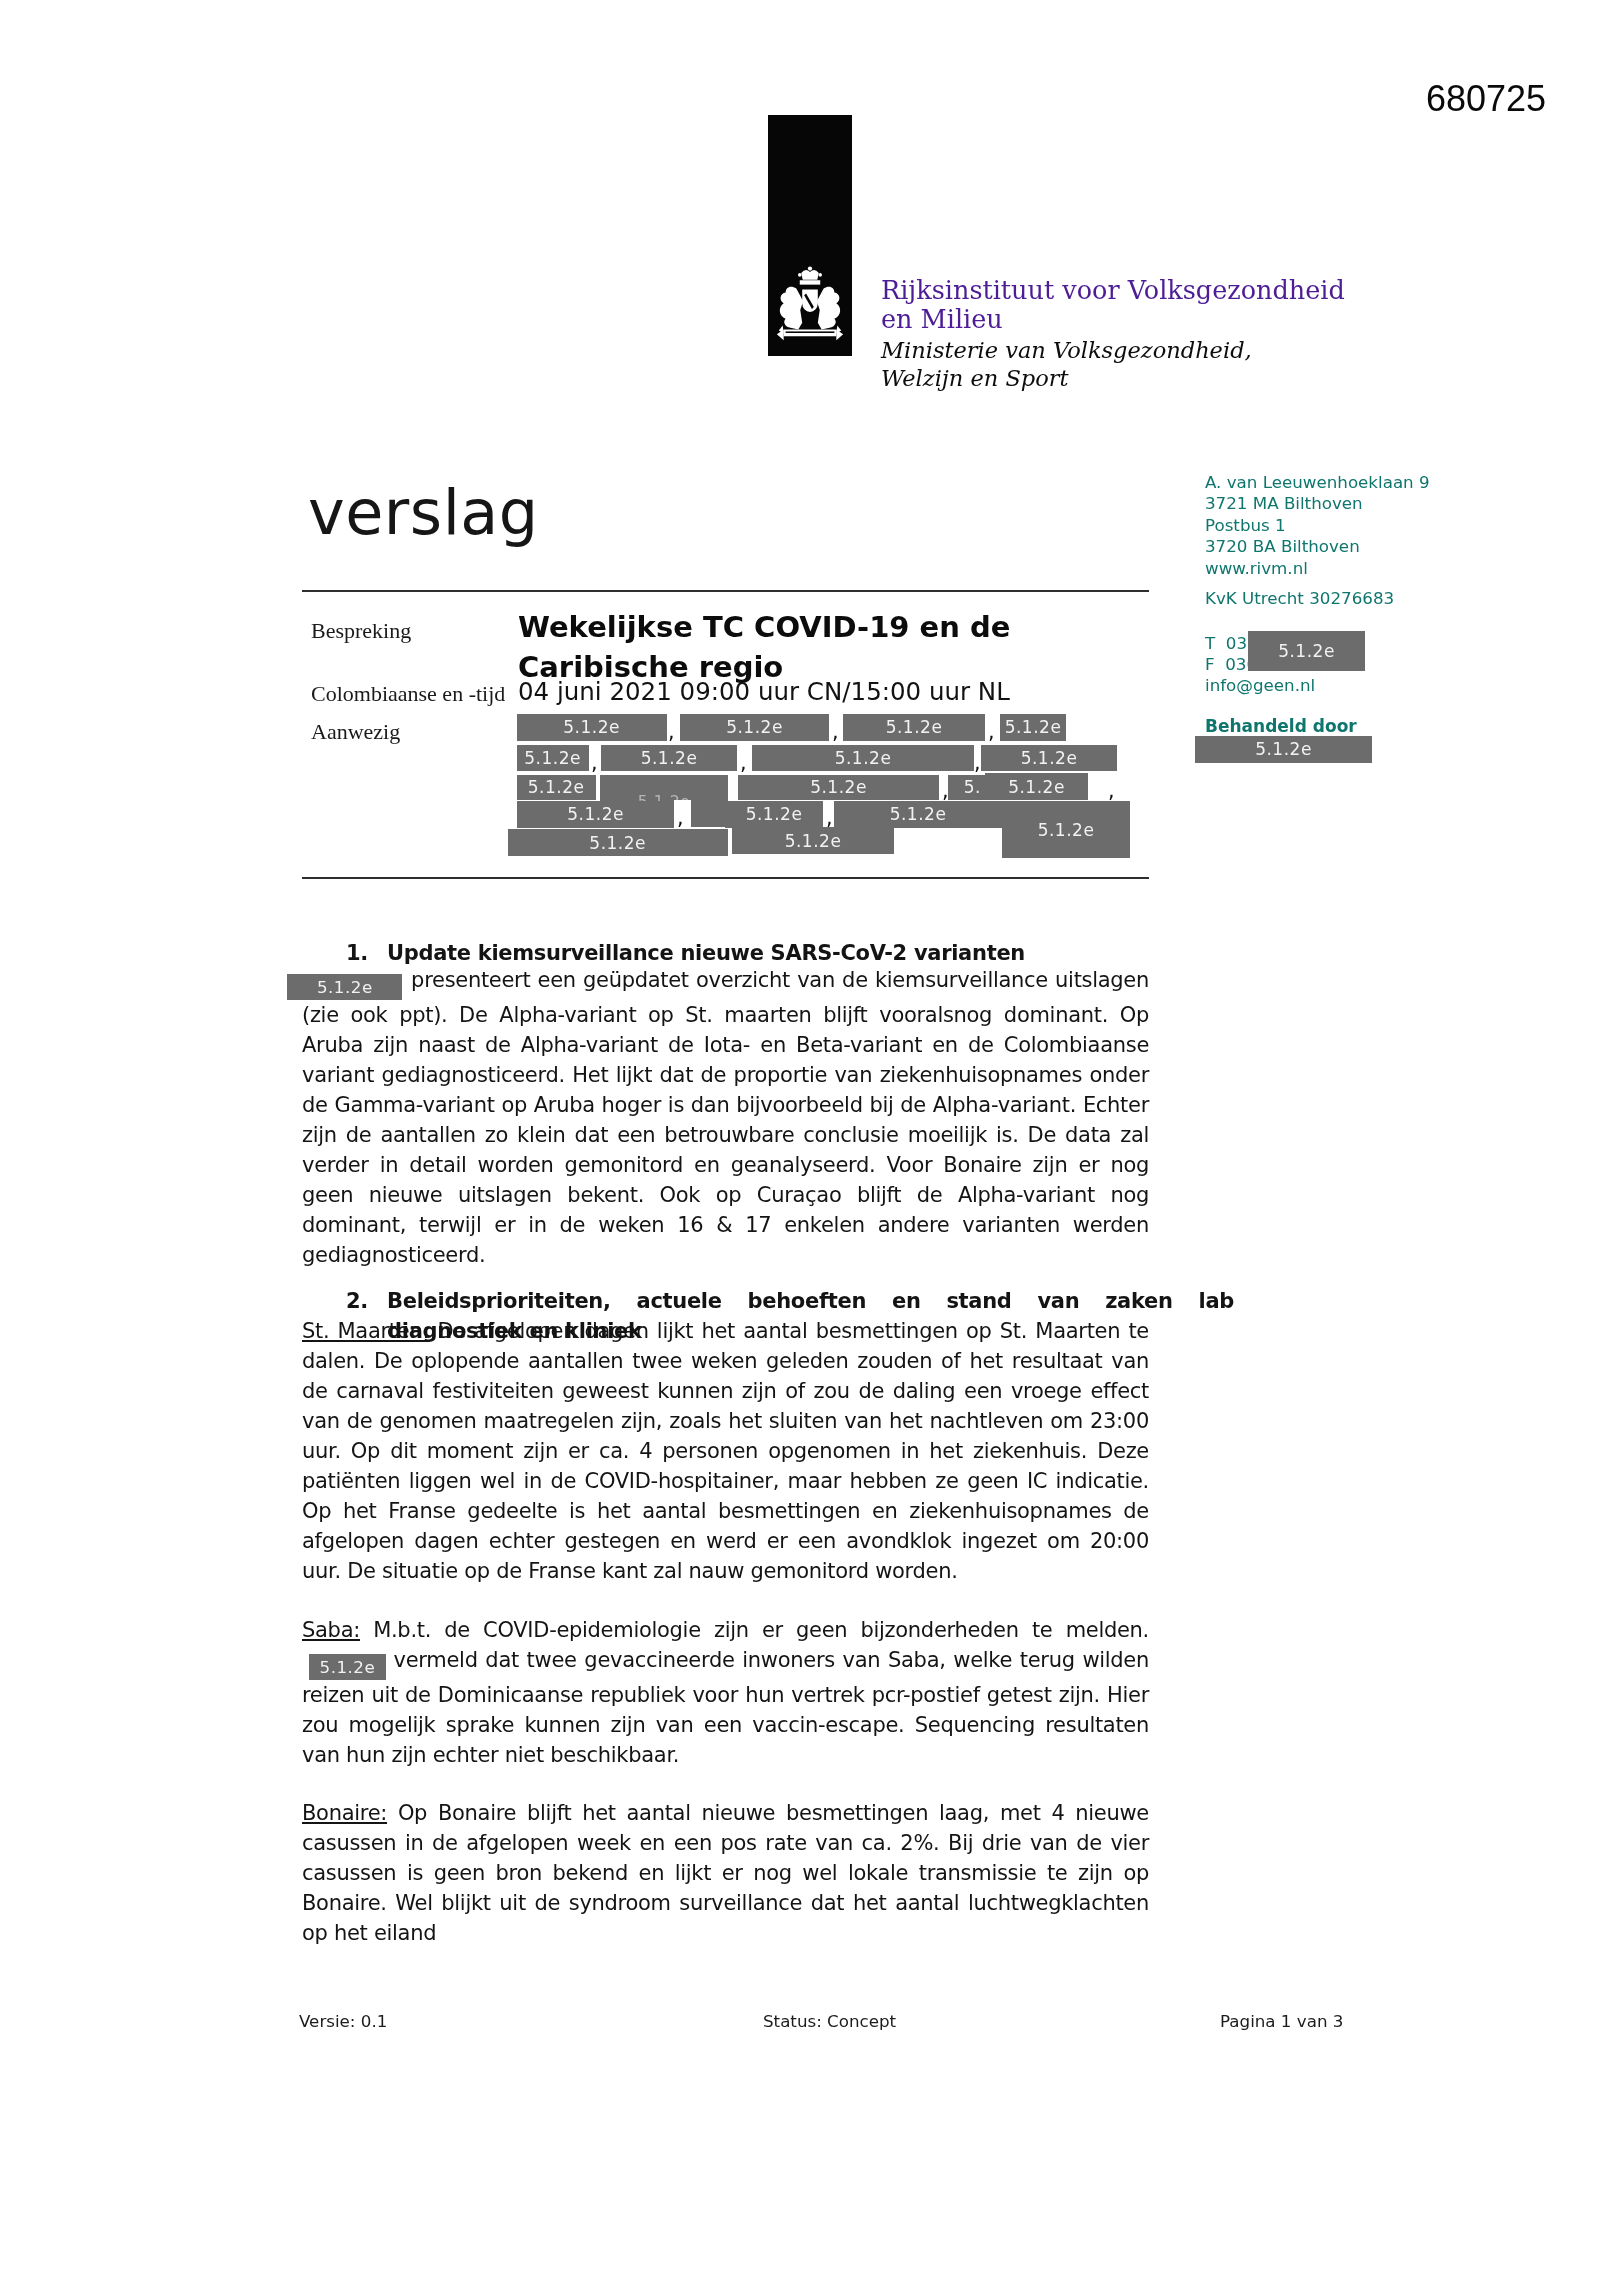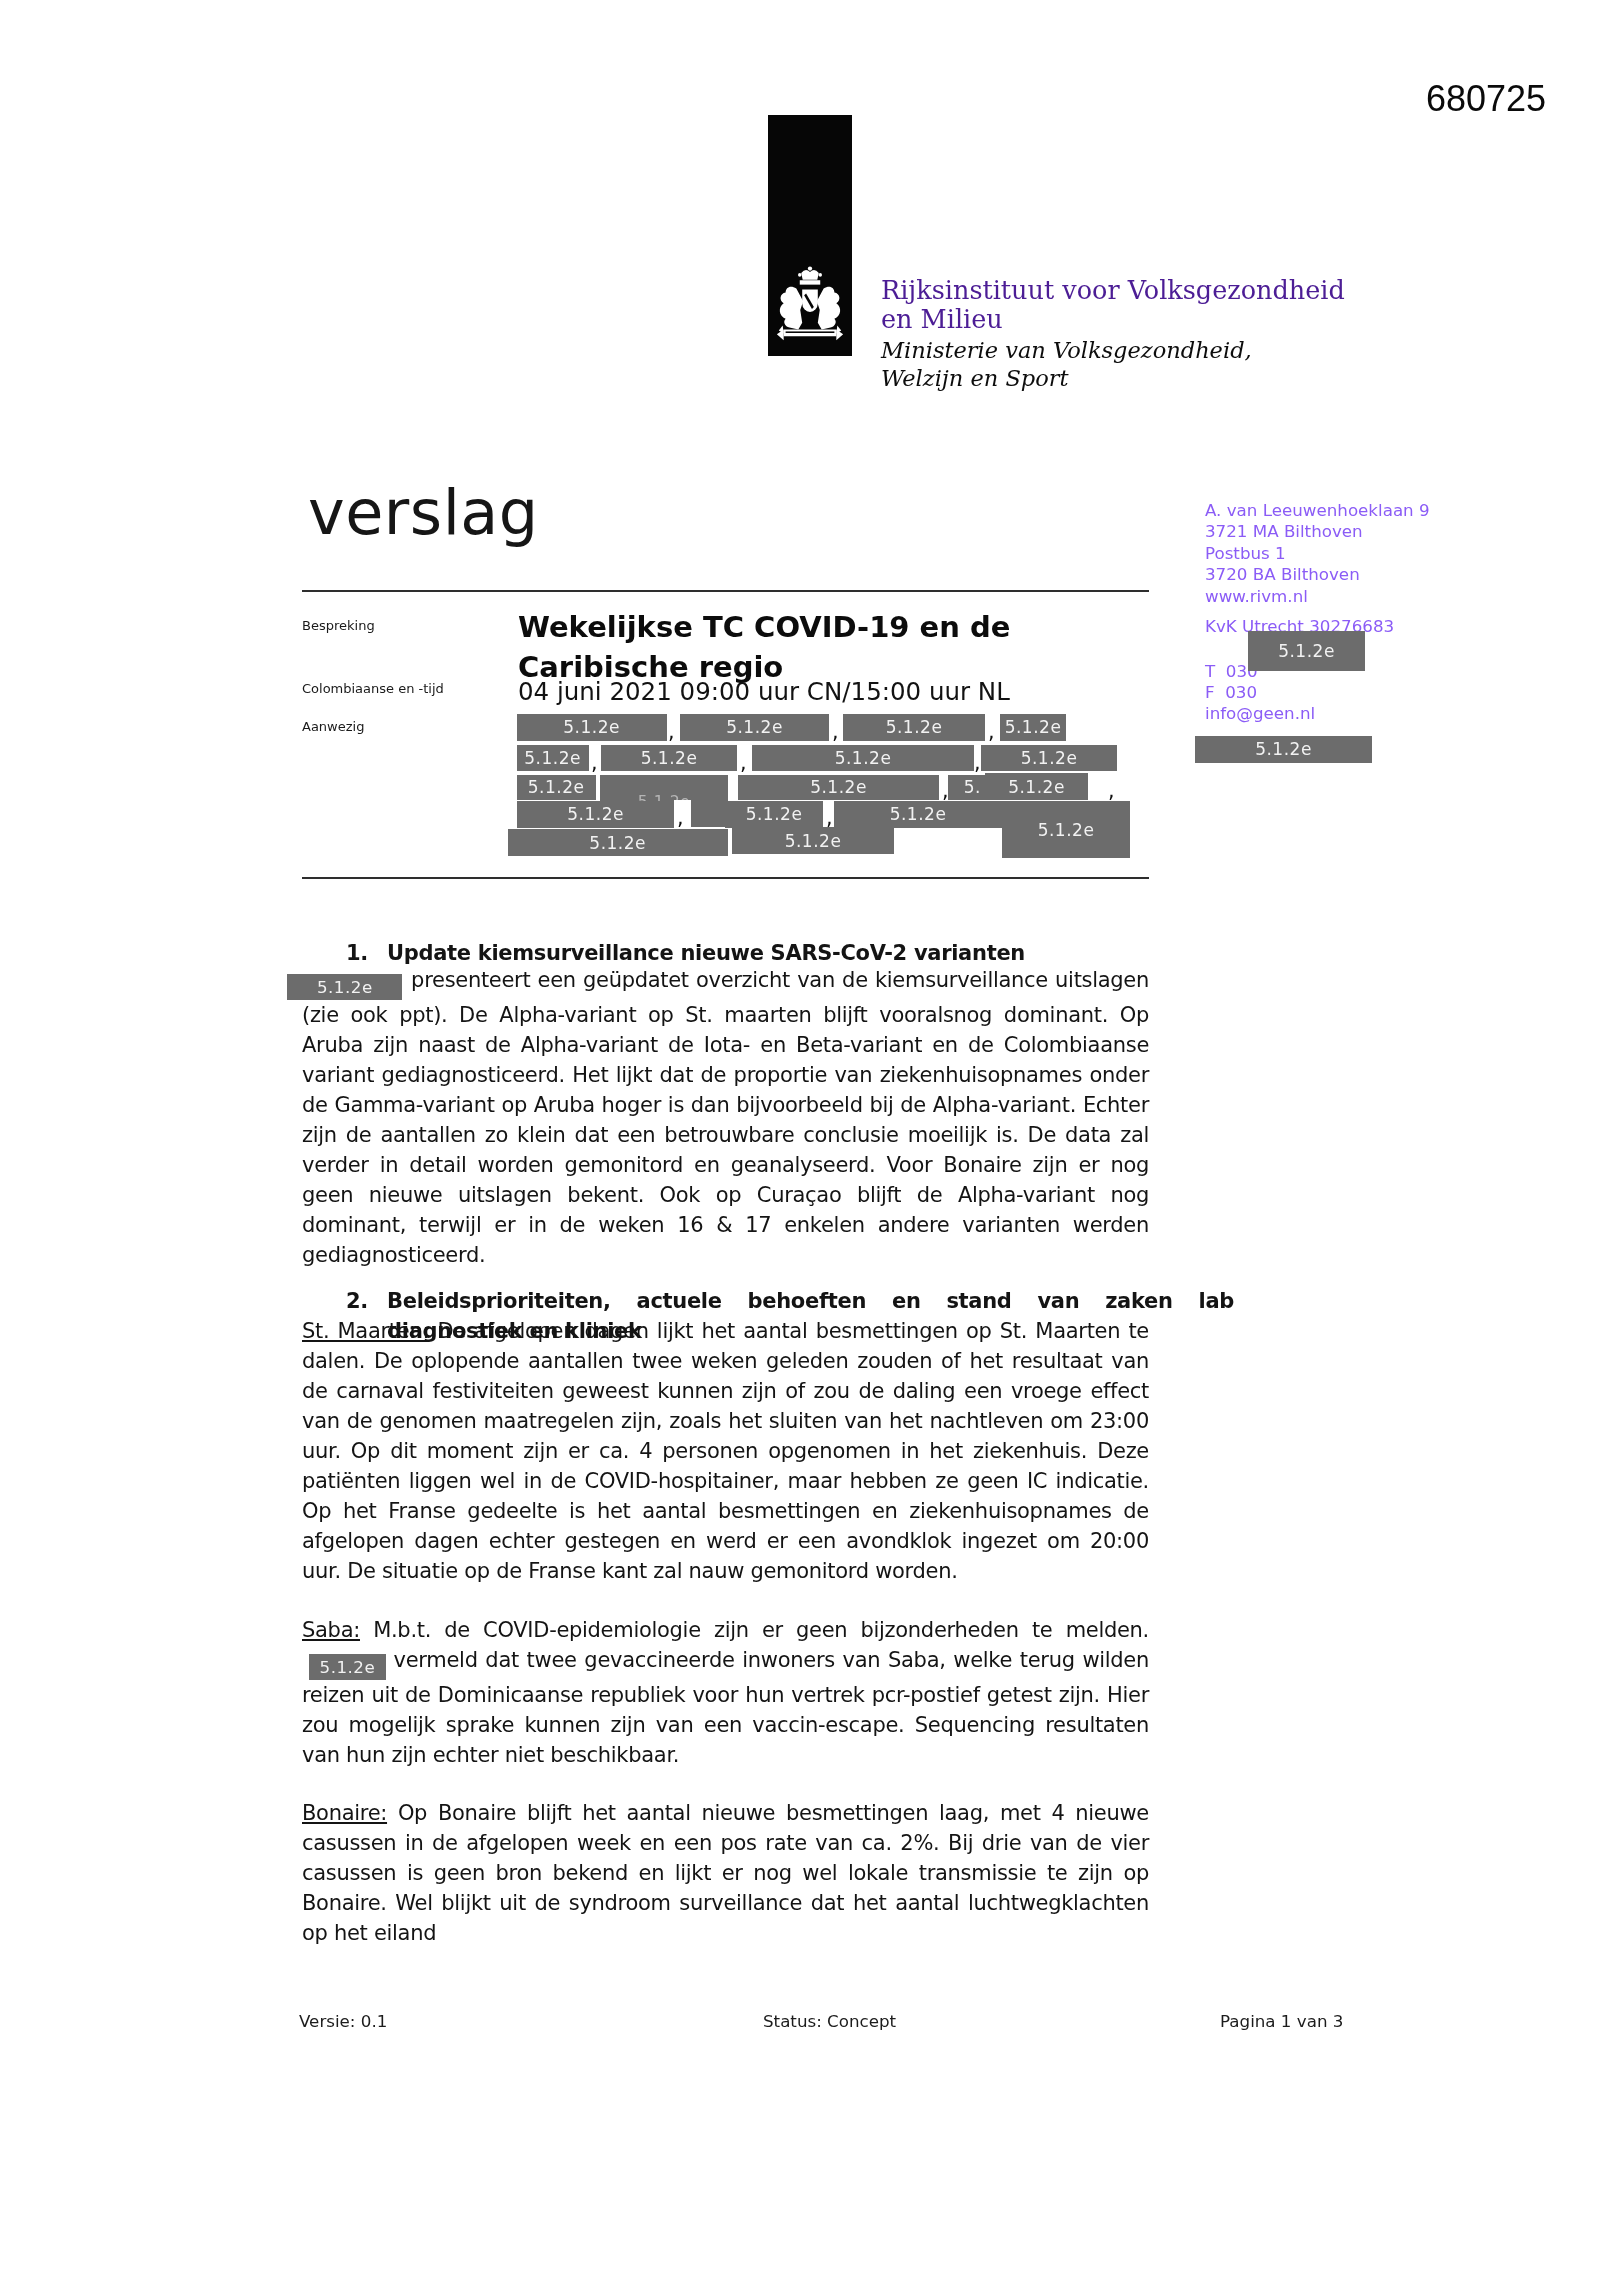--- a/index.html
+++ b/index.html
@@ -11,32 +11,32 @@
   .abs { position:absolute; }
 
   
   .doc-number { left:1426px; top:78px; font-family:"Liberation Sans",sans-serif; font-size:36px; color:#0a0a0a; }
   .logo-bar { left:768px; top:115px; width:84px; height:241px; background:#060606; }
   .emblem { left:771px; top:265px; width:78px; height:88px; }
   .brand-main { left:881px; top:276px; font-family:"DejaVu Serif",serif; font-size:25.5px; line-height:29px; color:#4c1d95; }
   .brand-sub  { left:881px; top:336px; font-family:"DejaVu Serif",serif; font-style:italic; font-size:22.5px; line-height:28px; color:#0d0d0d; }
 
   
-  .sidebar-text { font-size:16.7px; line-height:21.4px; color:#8b5cf6;margin-top:28px; }
+  .sidebar-text { font-size:16.7px; line-height:21.4px; color:#0f766e; }
   .sb-address { left:1205px; top:472px; }
   .sb-kvk { left:1205px; top:588px; }
   .sb-phones { left:1205px; top:633px; white-space:pre; }
   .sb-email { left:1205px; top:675px; }
   .sb-behandeld { left:1205px; top:716px; font-weight:bold; font-size:17px; }
 
   
   .page-title { left:308px; top:476px; font-size:62px; color:#161616; letter-spacing:0.5px; }
   .hr { left:302px; width:847px; height:2px; background:#2e2e2e; }
   .hr1 { top:590px; } .hr2 { top:877px; }
-  .meta-label { left:302px; font-size:13px; color:#1a1a1a; }
+  .meta-label { left:311px; font-size:22px; color:#1a1a1a;font-family:Liberation Serif, serif; }
   .meta-title { left:518px; top:607px; width:639px; font-size:29px; line-height:40px; font-weight:bold; color:#0c0c0c; }
   .meta-date  { left:518px; top:677px; font-size:24.5px; color:#121212; }
 
   
   .rbox {
     position:absolute; background:var(--redaction-bg,#6c6c6c); color:var(--redaction-text,#f2f2f2);
     font-size:17px; display:flex; align-items:center; justify-content:center; letter-spacing:0.5px;
   }
   .rbox-dim { color:var(--redaction-text-dim,#b5b5b5); font-size:15.7px; }
   .rbox-left { justify-content:flex-start; padding-left:15.7px; box-sizing:border-box; }

